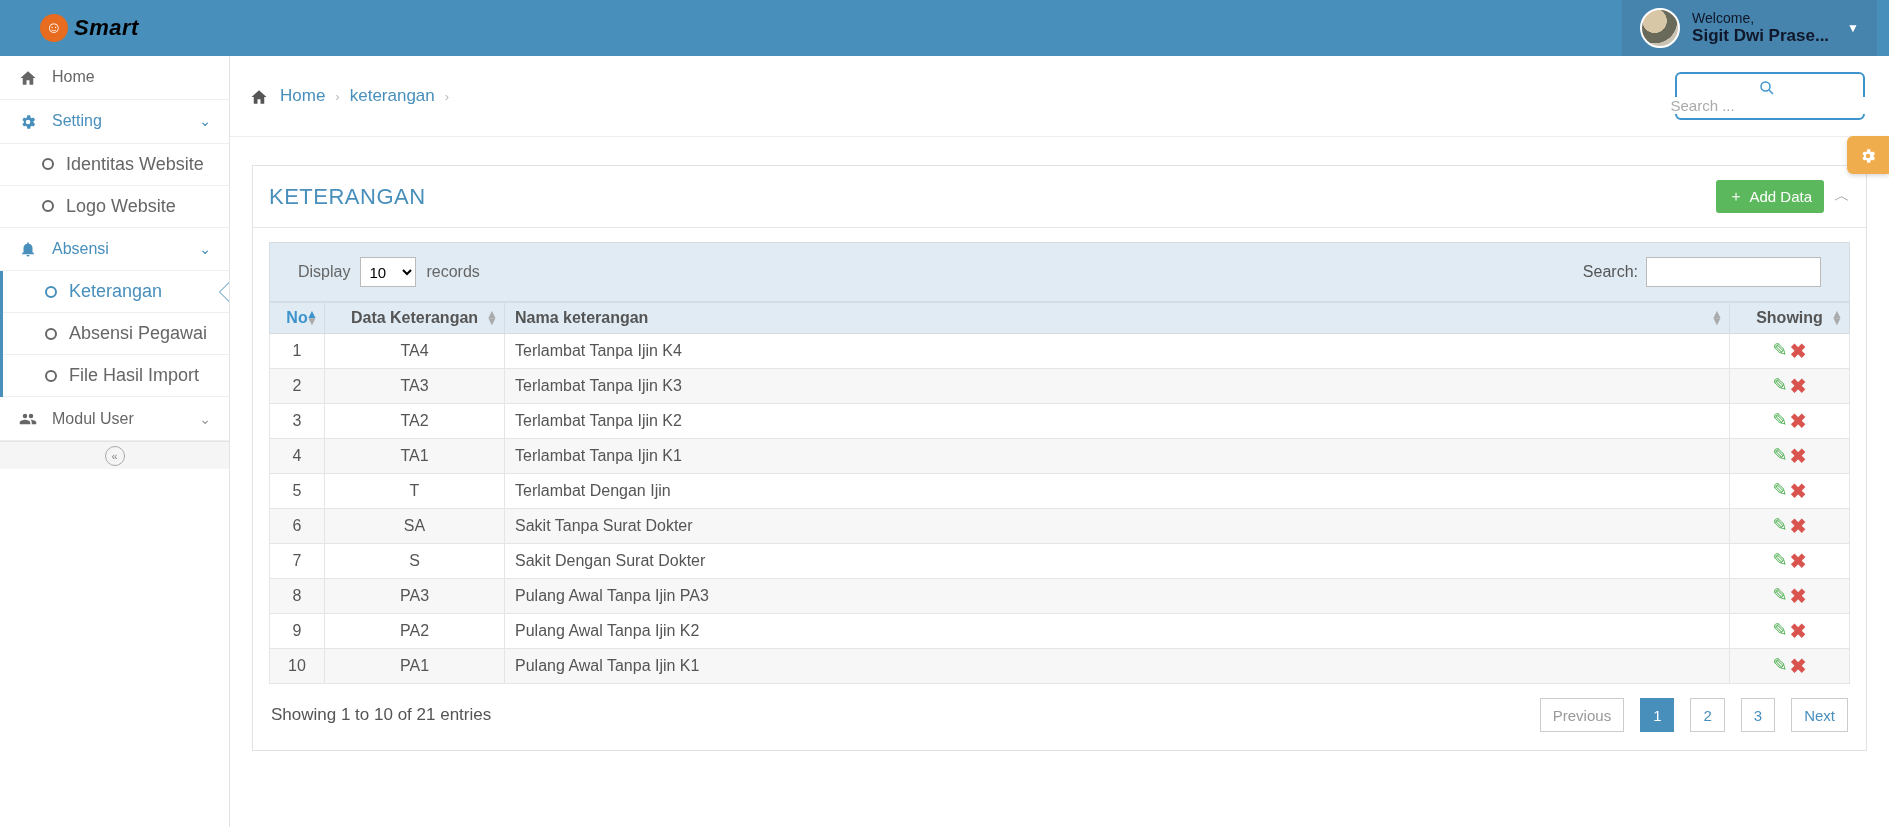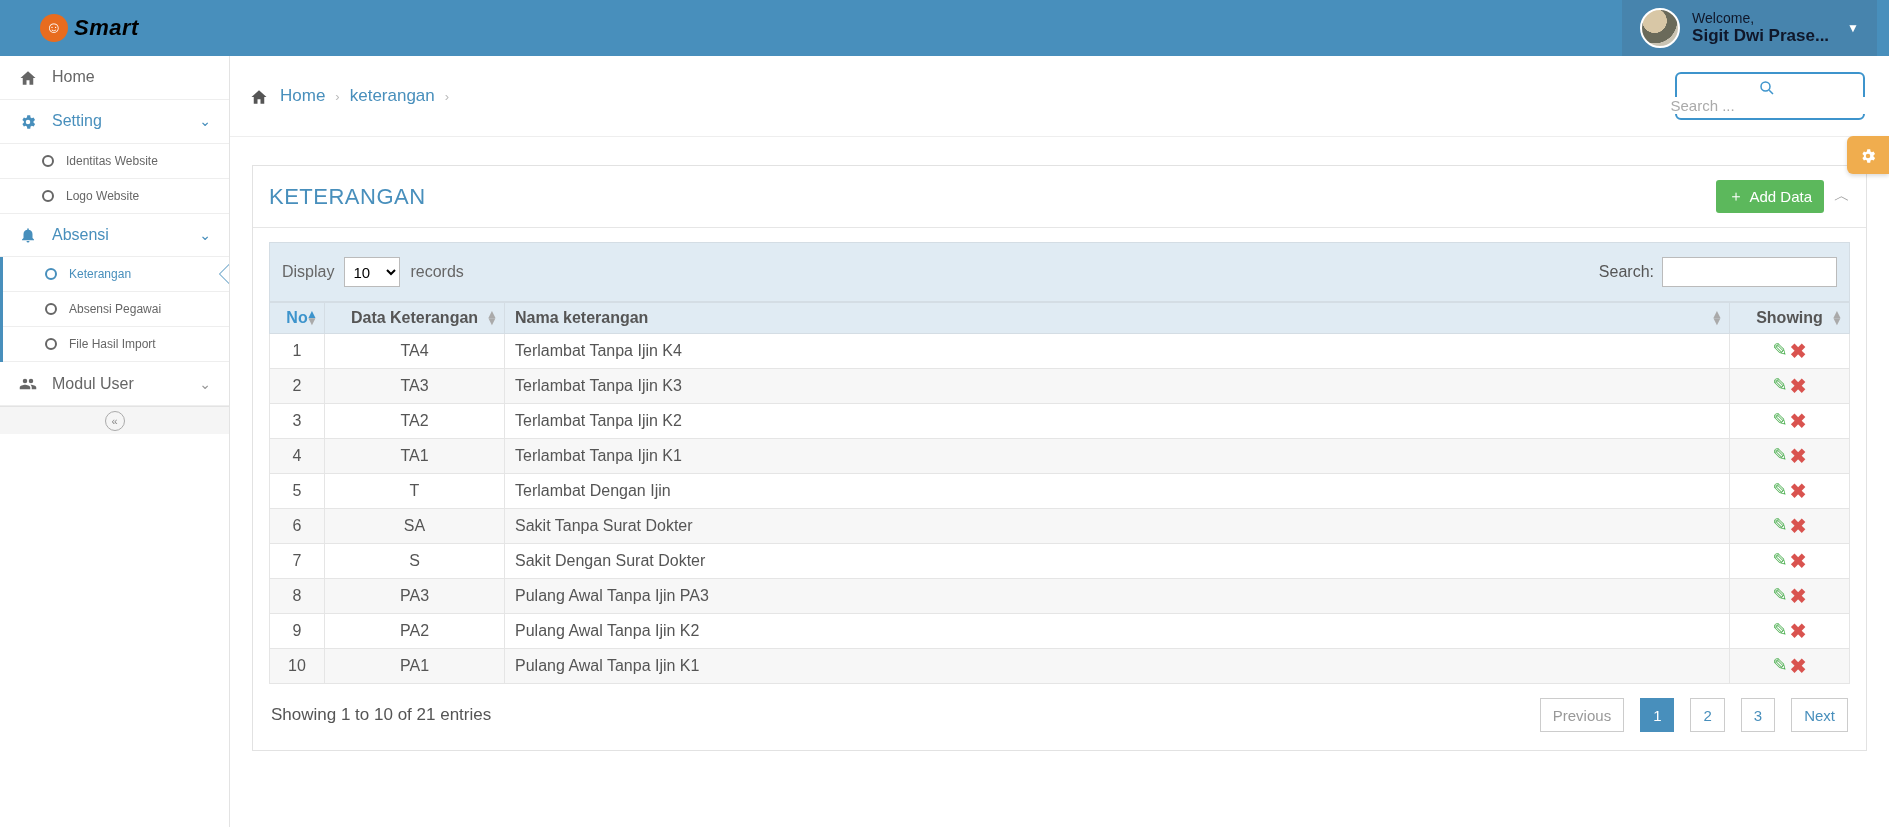--- a/index.html
+++ b/index.html
@@ -23,21 +23,21 @@
   .sidebar { width: 230px; border-right: 1px solid #e3e3e3; background: #fff; overflow-y: auto; }
   .main { flex: 1; background: #fff; overflow-y: auto; position: relative; }
 
   
   .nav-item { display: flex; align-items: center; gap: 14px; padding: 12px 18px; color: #666; text-decoration: none; cursor: pointer; font-size: 16px; border-bottom: 1px solid #eee; }
   .nav-item .icon { width: 20px; text-align: center; color: #666; }
   .nav-item.section { color: #488fbc; }
   .nav-item.section .icon { color: #488fbc; }
   .nav-item .chev { margin-left: auto; color: #488fbc; font-size: 14px; }
   .nav-sub { position: relative; }
-  .nav-sub .nav-subitem { display: flex; align-items: center; gap: 12px; padding: 10px 18px 10px 42px; color: #666; font-size: 12px; cursor: pointer; border-bottom: 1px solid #eee; }
+  .nav-sub .nav-subitem { display: flex; align-items: center; gap: 12px; padding: 10px 18px 10px 42px; color: #666; font-size: 18px; cursor: pointer; border-bottom: 1px solid #eee; }
   .nav-subitem .bullet { width: 12px; height: 12px; border: 2px solid #666; border-radius: 50%; display: inline-block; }
   .nav-subitem.active { color: #488fbc; position: relative; }
   .nav-subitem.active .bullet { border-color: #488fbc; }
   .nav-subitem.active::after { content:""; position:absolute; right:-1px; top:50%; transform:translateY(-50%); border:10px solid transparent; border-right-color:#fff; filter: drop-shadow(-1px 0 0 #488fbc); }
   .nav-sub.absensi { border-left: 3px solid #488fbc; }
   .collapse-btn { height: 28px; display:flex; align-items:center; justify-content:center; border-top:1px solid #e3e3e3; background:#f5f5f5; cursor:pointer; }
   .collapse-btn .circ { width:20px; height:20px; border:1px solid #aaa; border-radius:50%; display:flex; align-items:center; justify-content:center; font-size:11px; color:#888; }
 
   
   .crumbbar { display:flex; align-items:center; justify-content:space-between; padding: 16px 24px 16px 20px; border-bottom:1px solid #eee; }
@@ -56,21 +56,21 @@
   
   .panel { margin: 28px 22px 20px 22px; border:1px solid #e2e2e2; }
   .panel-head { display:flex; align-items:center; justify-content:space-between; padding: 14px 16px; border-bottom:1px solid #e6e6e6; }
   .panel-title { color:#488fbc; font-size:22px; letter-spacing:.5px; font-weight:400; }
   .head-actions { display:flex; align-items:center; gap:10px; }
   .btn-add { background:#5cb85c; color:#fff; border:none; padding:7px 12px; border-radius:3px; font-size:15px; cursor:pointer; display:flex; align-items:center; gap:6px; }
   .collapse-chevron { color:#999; cursor:pointer; font-size:16px; }
 
   .panel-body { padding: 14px 16px 18px; }
   
-  .dt-top { background:#e0ebf3; padding:14px 12px; display:flex; align-items:center; justify-content:space-between; border:1px solid #d4dde4; }
+  .dt-top { background:#e0ebf3; padding:14px 28px; display:flex; align-items:center; justify-content:space-between; border:1px solid #d4dde4; }
   .dt-display { display:flex; align-items:center; gap:10px; font-size:16px; color:#666; }
   .dt-display select { height:30px; width:56px; border:1px solid #bbb; background:#fff; font-size:15px; padding:0 4px; }
   .dt-search { display:flex; align-items:center; gap:8px; font-size:16px; color:#555; }
   .dt-search input { height:30px; width:175px; border:1px solid #bbb; padding:0 6px; font-size:15px; }
 
   
   table.dt { width:100%; border-collapse:collapse; font-size:16px; }
   table.dt th { background:#e0ebf3; border:1px solid #d4dde4; padding:6px 10px; font-weight:600; text-align:left; color:#555; position:relative; }
   table.dt th.sort-active { color:#3d94cc; }
   table.dt th .sort { position:absolute; right:6px; top:50%; transform:translateY(-50%); font-size:12px; line-height:7px; color:#aaa; display:flex; flex-direction:column; }

